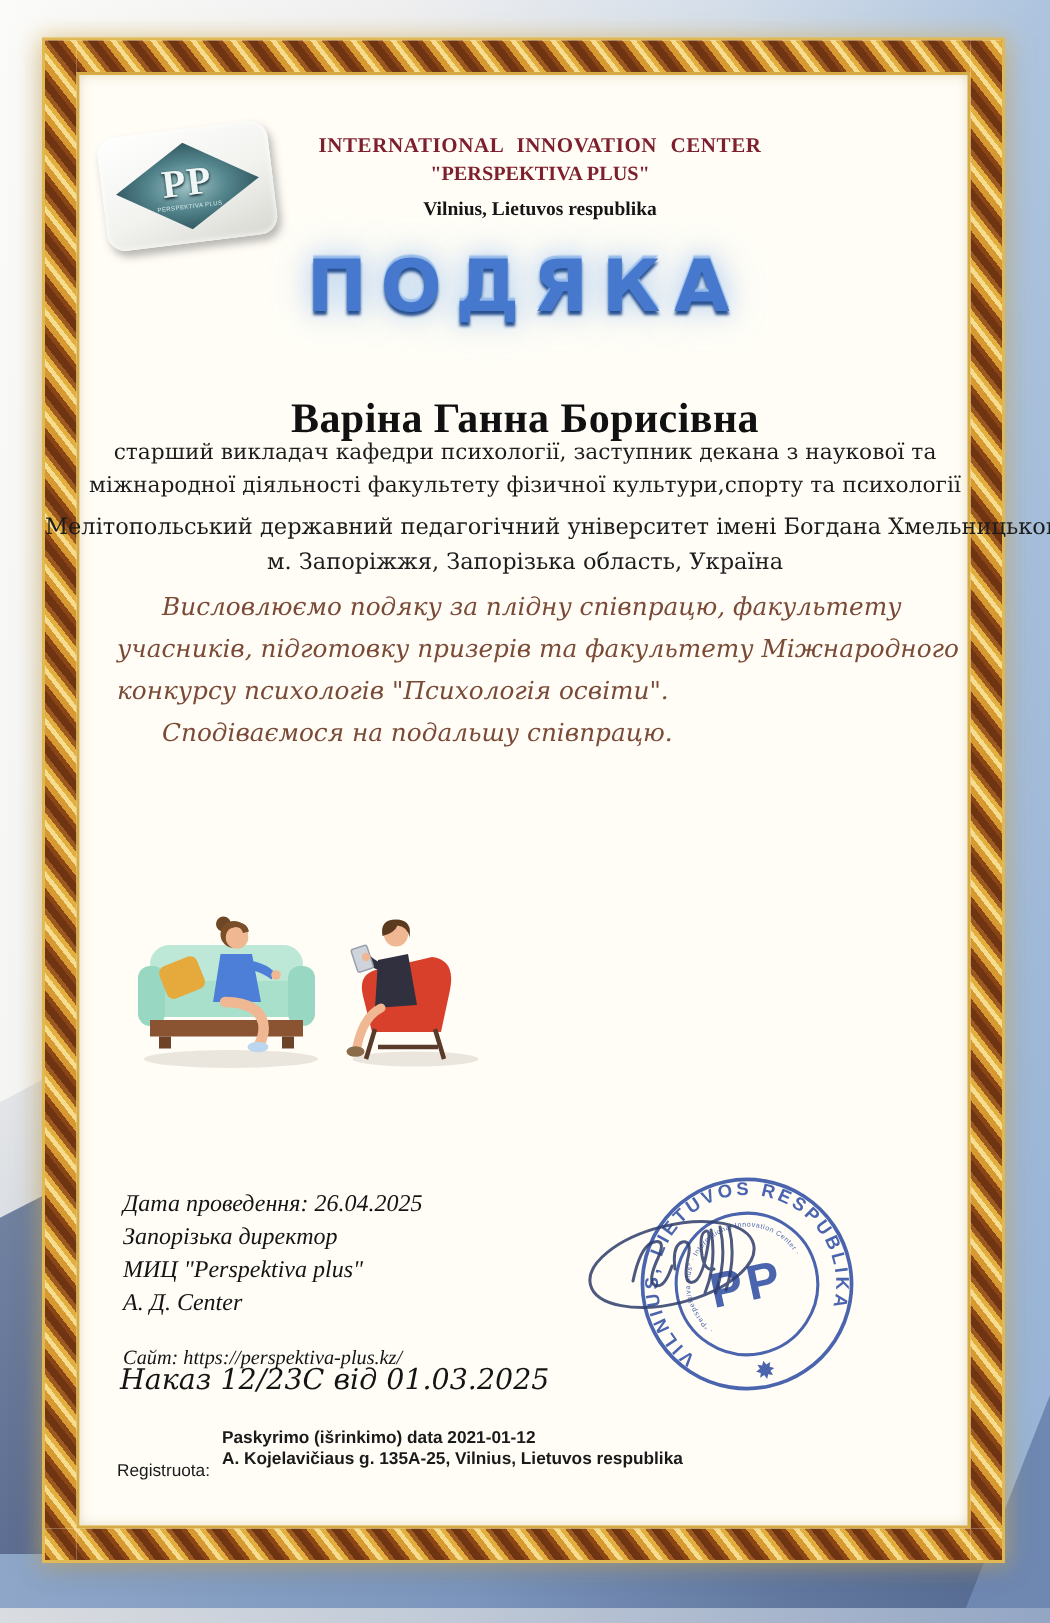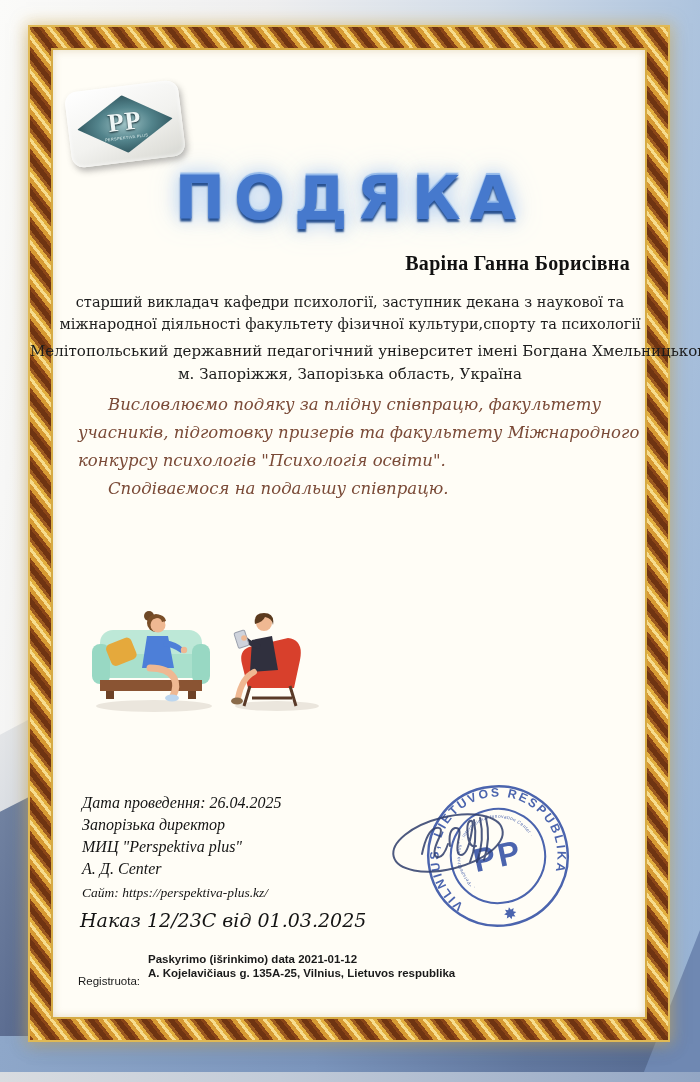--- a/index.html
+++ b/index.html
@@ -44,41 +44,41 @@
   .logo-sub{color:#d7e8e8;font-size:4px;letter-spacing:.3px;font-family:"Liberation Sans",sans-serif;}
 
   
   .header-block{left:160px;top:90px;width:400px;}
   .org1{font-size:14px;font-weight:bold;color:#7d1f2d;letter-spacing:.4px;word-spacing:5px;}
   .org2{font-size:13.5px;font-weight:bold;color:#7d1f2d;margin-top:2px;}
   .loc{font-size:13px;font-weight:bold;color:#151515;margin-top:7px;}
 
   
   .title{left:50px;top:163px;width:600px;text-align:center;
-    font-family:"DejaVu Sans",sans-serif;font-weight:800;font-size:60px;letter-spacing:9px;
+    font-family:"DejaVu Sans",sans-serif;font-weight:800;font-size:48px;letter-spacing:9px;
     color:#4679cd;
     text-shadow:0 -2px 1px #93b9ea,0 3px 2px #27508f,0 0 16px rgba(175,205,240,.95),0 0 30px rgba(190,215,245,.8);}
 
-  .name{left:70px;top:252px;width:560px;font-size:20px;font-weight:bold;color:#111;letter-spacing:.3px;text-align:right;}
+  .name{left:70px;top:264px;width:560px;font-size:28px;font-weight:bold;color:#111;letter-spacing:.3px;}
 
   .italic-line{font-family:"DejaVu Serif",serif;color:#1c1c1c;}
   .pos-block{left:40px;top:291px;width:620px;font-size:14.5px;line-height:22px;}
   .aff-block{left:30px;top:340px;width:640px;font-size:15px;line-height:23px;}
 
   .msg-block{left:78px;top:391px;width:560px;font-family:"DejaVu Serif",serif;font-style:italic;
     color:#7a4a37;font-size:16.5px;line-height:28px;}
   .msg-indent{padding-left:30px;}
 
   
   .illu{left:92px;top:594px;width:240px;height:125px;}
 
   
   .footer-block{left:82px;top:792px;width:330px;font-family:Liberation Serif, serif;font-style:italic;color:#141414;
     font-size:16px;line-height:22px;}
-  .site-line{font-size:13.5px;margin-top:2px;}
+  .site-line{font-size:13.5px;margin-top:14px;}
   .order-line{left:80px;top:909px;width:400px;font-family:"DejaVu Serif",serif;font-style:italic;font-size:19px;color:#141414;}
 
   .reg-block{left:78px;top:944px;width:420px;font-family:"Liberation Sans",sans-serif;font-size:11.5px;color:#1a1a1a;
     display:flex;align-items:center;gap:8px;}
   .reg-label{font-weight:normal;white-space:nowrap;margin-top:31px;}
   .reg-lines{font-weight:bold;line-height:14px;}
 
   
   .stamp{left:416px;top:774px;width:164px;height:164px;transform:rotate(-12deg);opacity:.92;}
   .sig{left:386px;top:798px;width:132px;height:86px;opacity:.85;}
@@ -95,20 +95,25 @@
 
   <div class="paper"></div>
 
   <div class="abs logo">
     <div class="logo-diamond">
       <div class="logo-pp">PP</div>
       <div class="logo-sub">PERSPEKTIVA PLUS</div>
     </div>
   </div>
 
+  <div class="abs header-block center">
+    <div class="org1 nowrap">INTERNATIONAL  INNOVATION  CENTER</div>
+    <div class="org2 nowrap">"PERSPEKTIVA PLUS"</div>
+    <div class="loc nowrap">Vilnius, Lietuvos respublika</div>
+  </div>
 
   <div class="abs title">ПОДЯКА</div>
 
   <div class="abs name center nowrap">Варіна Ганна Борисівна</div>
 
   <div class="abs pos-block center italic-line">
     <div class="nowrap">старший викладач кафедри психології, заступник декана з наукової та</div>
     <div class="nowrap">міжнародної діяльності факультету фізичної культури,спорту та психології</div>
   </div>
 

